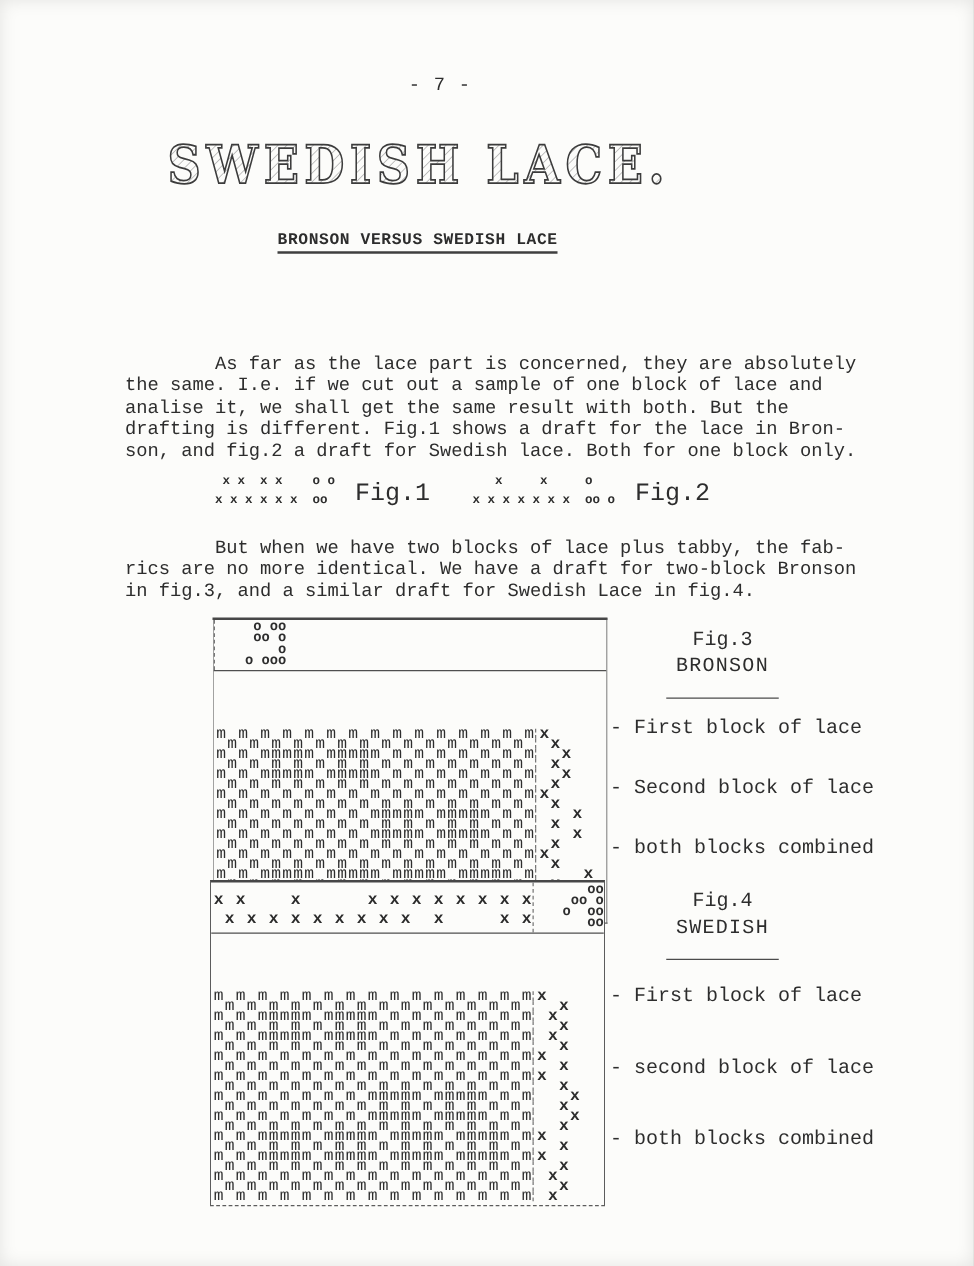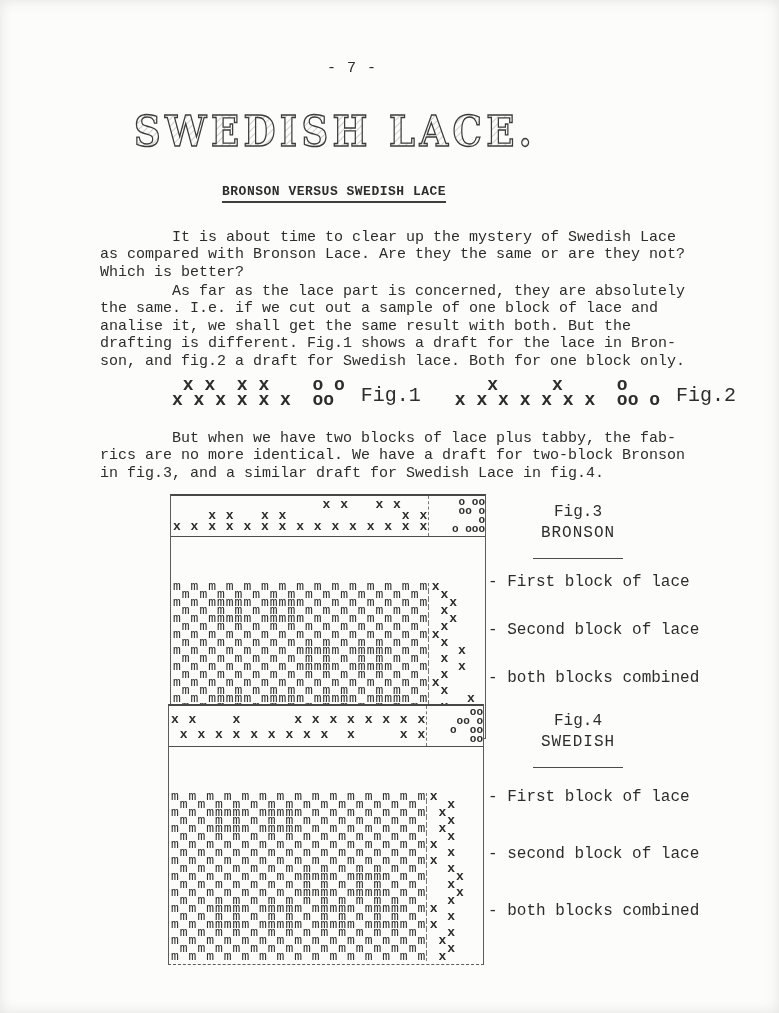--- a/index.html
+++ b/index.html
@@ -9,21 +9,21 @@
     box-shadow: inset 0 0 14px rgba(0,0,0,.10);
   }
   .mono{white-space:pre; font-family:"Liberation Mono", monospace;}
   .page-number{position:absolute; left:300px; top:60px; width:104px; text-align:center; font-size:15px; letter-spacing:1px;}
   .title-svg{position:absolute; left:132px; top:100px;}
   .heading{position:absolute; left:222px; top:184px; font-size:13px; font-weight:bold; letter-spacing:.5px;
     border-bottom:2px solid #3f3f3f; padding-bottom:2px;}
   .para{position:absolute; left:100px; font-size:15px; line-height:17.4px; white-space:pre;}
   .p1{top:229px;} .p2{top:283px;} .p3{top:430px;}
   .figs-row{position:absolute; left:172px; top:378px; display:flex; align-items:flex-end;}
-  .mini-draft{font-size:18px; line-height:15px; font-weight:bold; white-space:pre;}
+  .mini-draft{font-size:10px; line-height:15px; font-weight:bold; white-space:pre;}
   .mini-label{font-size:20px; margin-left:16px; padding-bottom:1px;}
   .gap{width:34px;}
   
   .draft-box{position:absolute; width:314px; border:1px solid #5c5c5c; border-top:2px solid #474747;
     border-bottom:1px dashed #5c5c5c; background:#fcfcfa;}
   .fig3-box{left:170px; top:494px;} .fig4-box{left:168px; top:704px;}
   .band{display:flex; border-bottom:1.5px solid #4f4f4f;}
   .threading{width:258px; font-size:13px; line-height:11px; letter-spacing:1px; font-weight:bold; padding:3px 0 2px 2px; white-space:pre;}
   .fig4-box .threading{line-height:15px; padding-top:6px;}
   .tieup{width:54px; border-left:1px dashed #777; font-size:11px; line-height:9px; font-weight:bold; padding:2px 0 2px 3px; white-space:pre;text-align:right;}
@@ -52,44 +52,40 @@
     <defs>
       <pattern id="hatch" width="5" height="5" patternUnits="userSpaceOnUse" patternTransform="rotate(45)">
         <line x1="0" y1="0" x2="0" y2="5" stroke="#a7a7a7" stroke-width="1.1"></line>
       </pattern>
     </defs>
     <text x="2" y="46" textLength="402" lengthAdjust="spacingAndGlyphs" style="font-family:&quot;DejaVu Serif&quot;, serif; font-weight:bold; font-size:42px; letter-spacing:5px;" fill="url(#hatch)" stroke="#3c3c3c" stroke-width="1.4">SWEDISH LACE.</text>
   </svg>
 
   <div class="heading">BRONSON VERSUS SWEDISH LACE</div>
 
-  <div class="para p1">        It is about time to clear up the mystery of Swedish Lace
-as compared with Bronson Lace. Are they the same or are they not?
-Which is better?</div>
   <div class="para p2">        As far as the lace part is concerned, they are absolutely
 the same. I.e. if we cut out a sample of one block of lace and
 analise it, we shall get the same result with both. But the
 drafting is different. Fig.1 shows a draft for the lace in Bron-
 son, and fig.2 a draft for Swedish lace. Both for one block only.</div>
 
   <div class="figs-row">
     <div class="mini-draft"><div> x x  x x    o o</div><div>x x x x x x  oo</div></div>
     <div class="mini-label">Fig.1</div>
     <div class="gap"></div>
     <div class="mini-draft"><div>   x     x     o</div><div>x x x x x x x  oo o</div></div>
     <div class="mini-label">Fig.2</div>
   </div>
 
   <div class="para p3">        But when we have two blocks of lace plus tabby, the fab-
 rics are no more identical. We have a draft for two-block Bronson
 in fig.3, and a similar draft for Swedish Lace in fig.4.</div>
 
   <div class="draft-box fig3-box">
     <div class="band">
-      <div class="threading"><div>                 x x   x x</div><div>    x x   x x             x x</div><div>x x x x x x x x x x x x x x x</div></div>
       <div class="tieup"><div> o oo</div><div> oo o</div><div> o</div><div>o ooo</div></div>
     </div>
     <div class="drawdown">
         <div class="drow">
         <span class="warp">m m m m m m m m m m m m m m m</span>
         <span class="treadle">x</span>
       </div>
         <div class="drow">
         <span class="warp"> m m m m m m m m m m m m m m</span>
         <span class="treadle"> x</span>

